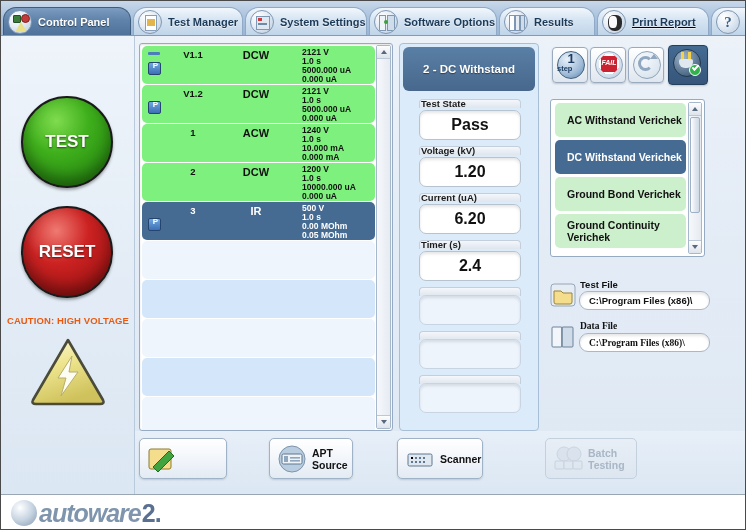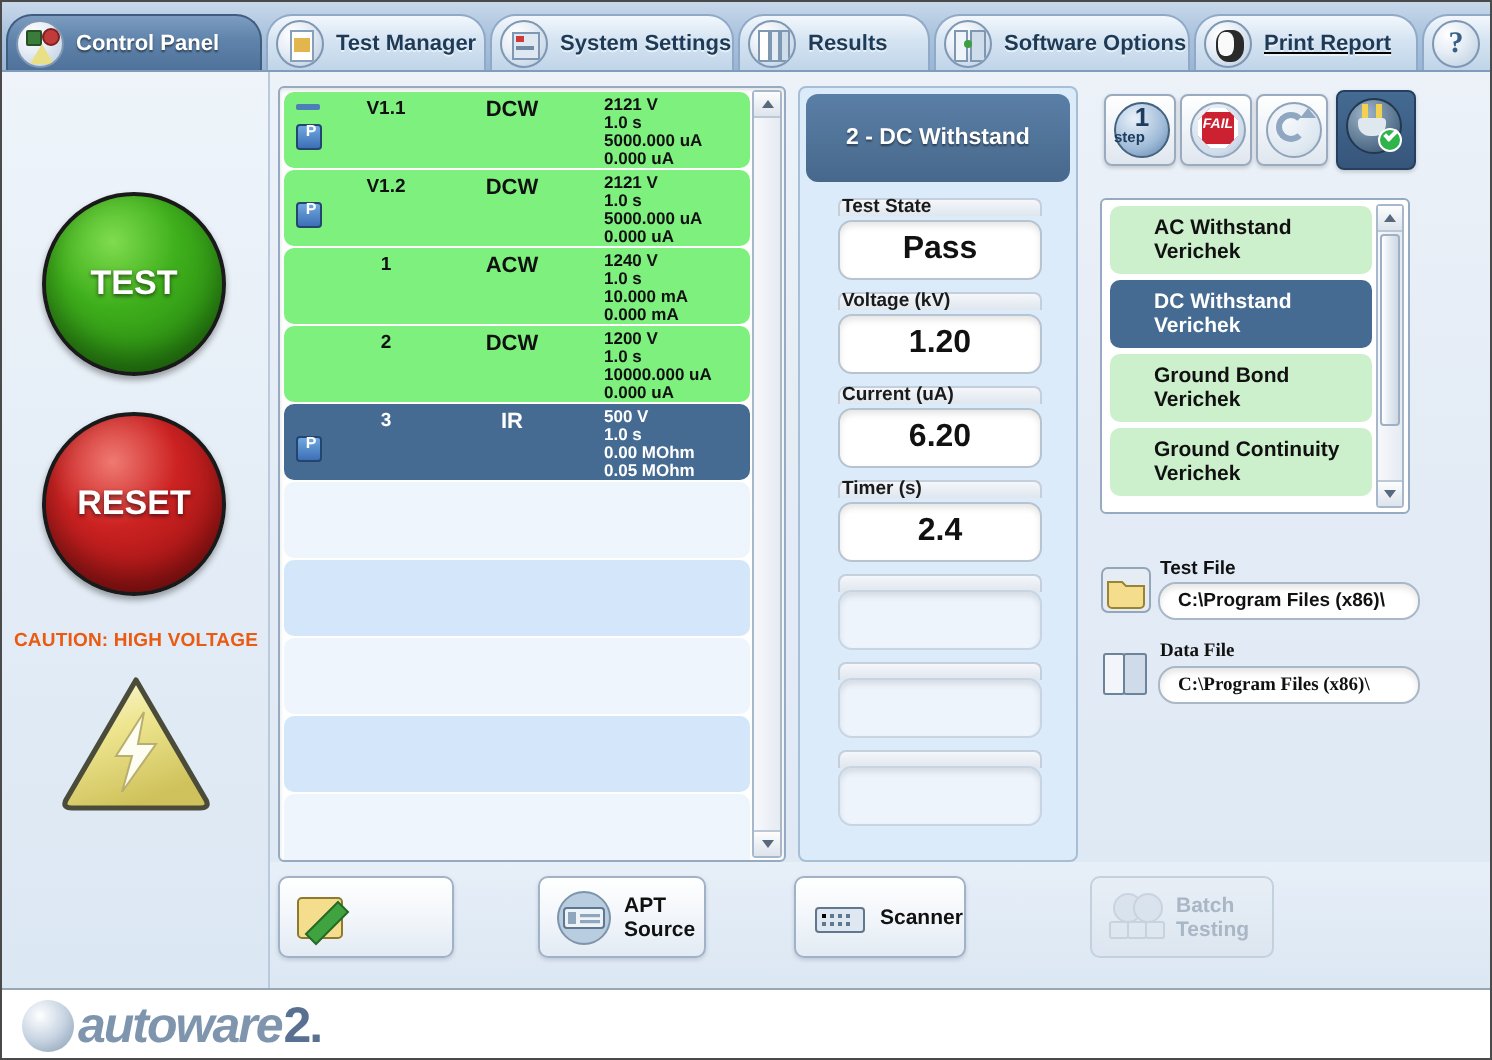--- a/index.html
+++ b/index.html
@@ -190,21 +190,21 @@
     position:absolute; left:4px; top:3px; width:28px; height:28px;
     border-radius:50%;
   }
 
   #proglist {
     position:absolute; left:549px; top:98px; width:155px; height:158px;
     background:#fff; border:1px solid #96abc2; border-radius:3px; overflow:hidden;
   }
   .prow {
     position:relative; margin:3px 3px 3px 4px; height:34px; border-radius:5px;
-    display:flex; align-items:center; padding-left:22px;
+    display:flex; align-items:center; padding-left:12px;
     font-size:10.5px; font-weight:bold; color:#111;
   }
   .prow.norm { background:#ccefcc; }
   .prow.sel  { background:#456b93; color:#fff; }
 
   .filerow { position:absolute; left:549px; width:160px; height:34px; }
   .filelabel { position:absolute; left:30px; top:0; font-size:9.5px; font-weight:bold; color:#111; }
   .filebox {
     position:absolute; left:29px; top:12px; width:131px; height:19px;
     background:#fff; border:1px solid #a9b7c6; border-radius:9px;
@@ -275,35 +275,35 @@
         <span class="tlabel" style="flex: 1 1 0%; text-align: center;">Test Manager</span>
       </div>
       <div class="tab" style="width: 122px;">
         <span class="tabicon">
           <i style="left:5px;top:5px;width:14px;height:14px;background:#dfe8f1;border:1px solid #7e98b3;"></i>
           <i style="left:7px;top:7px;width:4px;height:3px;background:#cf3b3b;"></i>
           <i style="left:7px;top:12px;width:9px;height:2px;background:#6f8aa6;"></i>
         </span>
         <span class="tlabel" style="flex: 1 1 0%; text-align: center;">System Settings</span>
       </div>
+      <div class="tab" style="width: 128px;">
+        <span class="tabicon">
+          <i style="left:4px;top:4px;width:7px;height:16px;background:#eff4f9;border:1px solid #7e98b3;"></i>
+          <i style="left:12px;top:4px;width:8px;height:16px;background:#cfdce9;border:1px solid #7e98b3;"></i>
+          <i style="left:9px;top:9px;width:4px;height:4px;background:#3f9e3f;border-radius:50%;"></i>
+        </span>
+        <span class="tlabel" style="flex: 1 1 0%; text-align: center;">Software Options</span>
+      </div>
       <div class="tab" style="width: 96px;">
         <span class="tabicon">
           <i style="left:4px;top:4px;width:6px;height:16px;background:#fff;border:1px solid #7e98b3;"></i>
           <i style="left:10px;top:4px;width:5px;height:16px;background:#e6ecf3;border:1px solid #7e98b3;"></i>
           <i style="left:15px;top:4px;width:5px;height:16px;background:#cfdce9;border:1px solid #7e98b3;"></i>
         </span>
         <span class="tlabel" style="flex: 1 1 0%; text-align: center;">Results</span>
-      </div>
-      <div class="tab" style="width: 128px;">
-        <span class="tabicon">
-          <i style="left:4px;top:4px;width:7px;height:16px;background:#eff4f9;border:1px solid #7e98b3;"></i>
-          <i style="left:12px;top:4px;width:8px;height:16px;background:#cfdce9;border:1px solid #7e98b3;"></i>
-          <i style="left:9px;top:9px;width:4px;height:4px;background:#3f9e3f;border-radius:50%;"></i>
-        </span>
-        <span class="tlabel" style="flex: 1 1 0%; text-align: center;">Software Options</span>
       </div>
       <div class="tab" style="width: 112px; text-decoration: underline;">
         <span class="tabicon">
           <i style="left:5px;top:4px;width:14px;height:16px;background:#2a2a2a;border-radius:40% 40% 45% 45%;"></i>
           <i style="left:6px;top:5px;width:8px;height:12px;background:#fafafa;border-radius:40%;"></i>
         </span>
         <span class="tlabel" style="flex: 1 1 0%; text-align: center;">Print Report</span>
       </div>
       <div class="tab" style="width: 62px;">
         <span class="tabicon">

